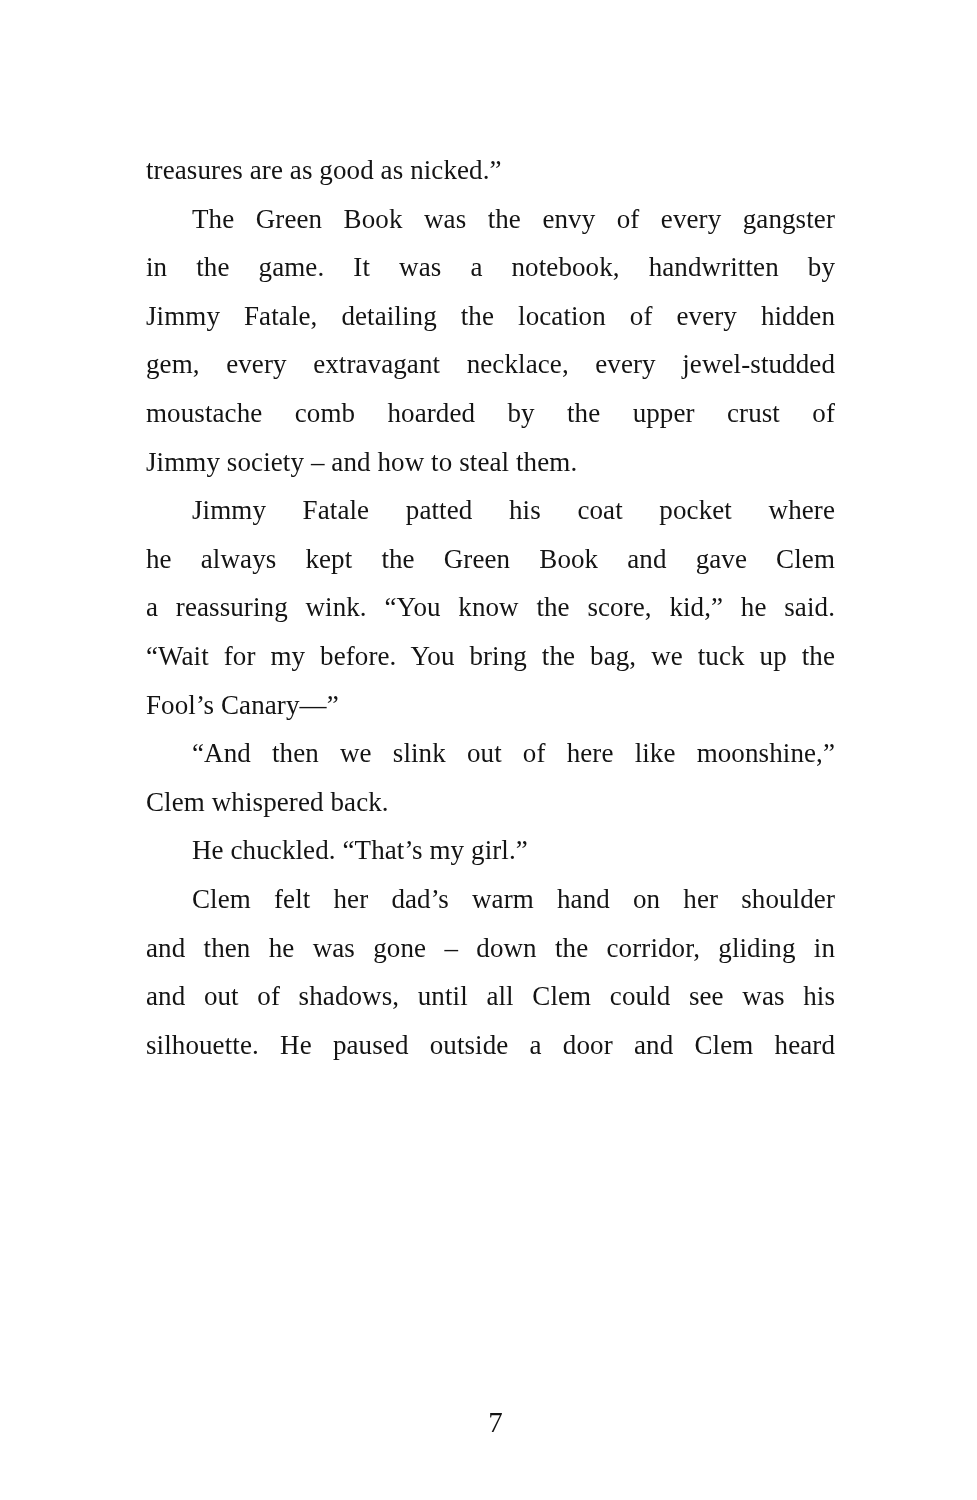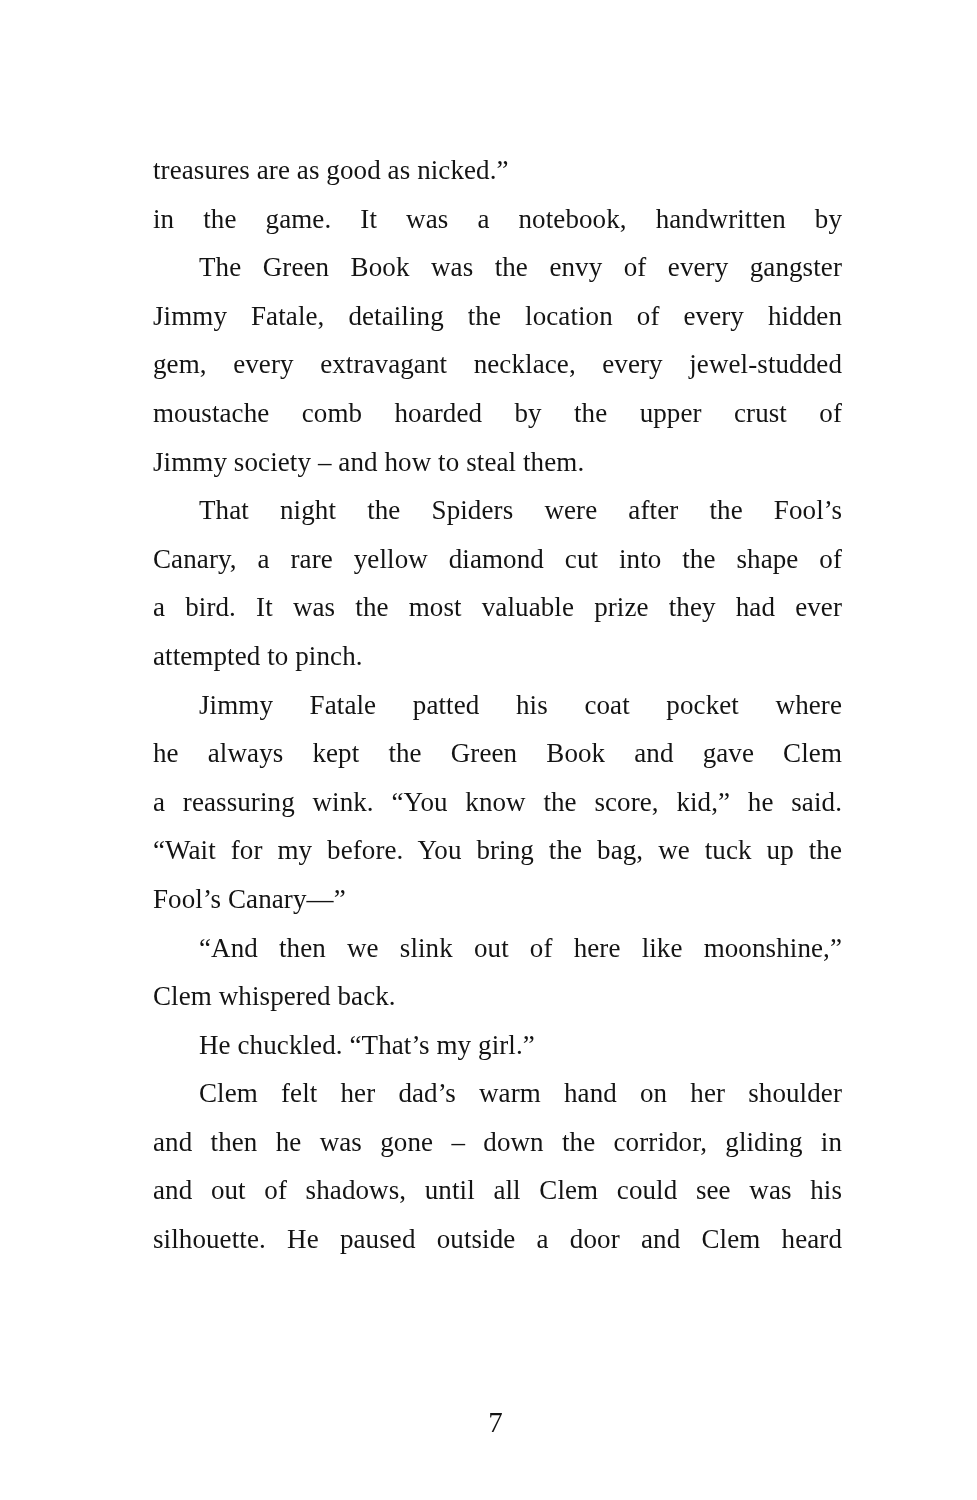--- a/index.html
+++ b/index.html
@@ -15,21 +15,21 @@
     color: #141414;
     overflow: hidden;
   }
   .book-page {
     position: absolute;
     inset: 0;
     background: #ffffff;
   }
   .text-block {
     position: absolute;
-    left: 153px;
+    left: 146px;
     top: 146px;
     width: 689px;
     font-size: 27px;
     line-height: 48.6px;
     letter-spacing: 0.1px;
   }
   .paragraph {
     margin: 0;
     padding: 0;
   }
@@ -57,32 +57,26 @@
 </style>
 </head>
 <body>
 
 <div class="book-page">
   <div class="text-block" id="text-block">
       <div class="paragraph">
         <div class="text-line last">treasures are as good as nicked.”</div>
       </div>
       <div class="paragraph">
+        <div class="text-line indent">The Green Book was the envy of every gangster</div>
         <div class="text-line">in the game. It was a notebook, handwritten by</div>
-        <div class="text-line indent">The Green Book was the envy of every gangster</div>
         <div class="text-line">Jimmy Fatale, detailing the location of every hidden</div>
         <div class="text-line">gem, every extravagant necklace, every jewel-studded</div>
         <div class="text-line">moustache comb hoarded by the upper crust of</div>
         <div class="text-line last">Jimmy society – and how to steal them.</div>
-      </div>
-      <div class="paragraph">
-        <div class="text-line indent">That night the Spiders were after the Fool’s</div>
-        <div class="text-line">Canary, a rare yellow diamond cut into the shape of</div>
-        <div class="text-line">a bird. It was the most valuable prize they had ever</div>
-        <div class="text-line last">attempted to pinch.</div>
       </div>
       <div class="paragraph">
         <div class="text-line indent">Jimmy Fatale patted his coat pocket where</div>
         <div class="text-line">he always kept the Green Book and gave Clem</div>
         <div class="text-line">a reassuring wink. “You know the score, kid,” he said.</div>
         <div class="text-line">“Wait for my before. You bring the bag, we tuck up the</div>
         <div class="text-line last">Fool’s Canary—”</div>
       </div>
       <div class="paragraph">
         <div class="text-line indent">“And then we slink out of here like moonshine,”</div>

